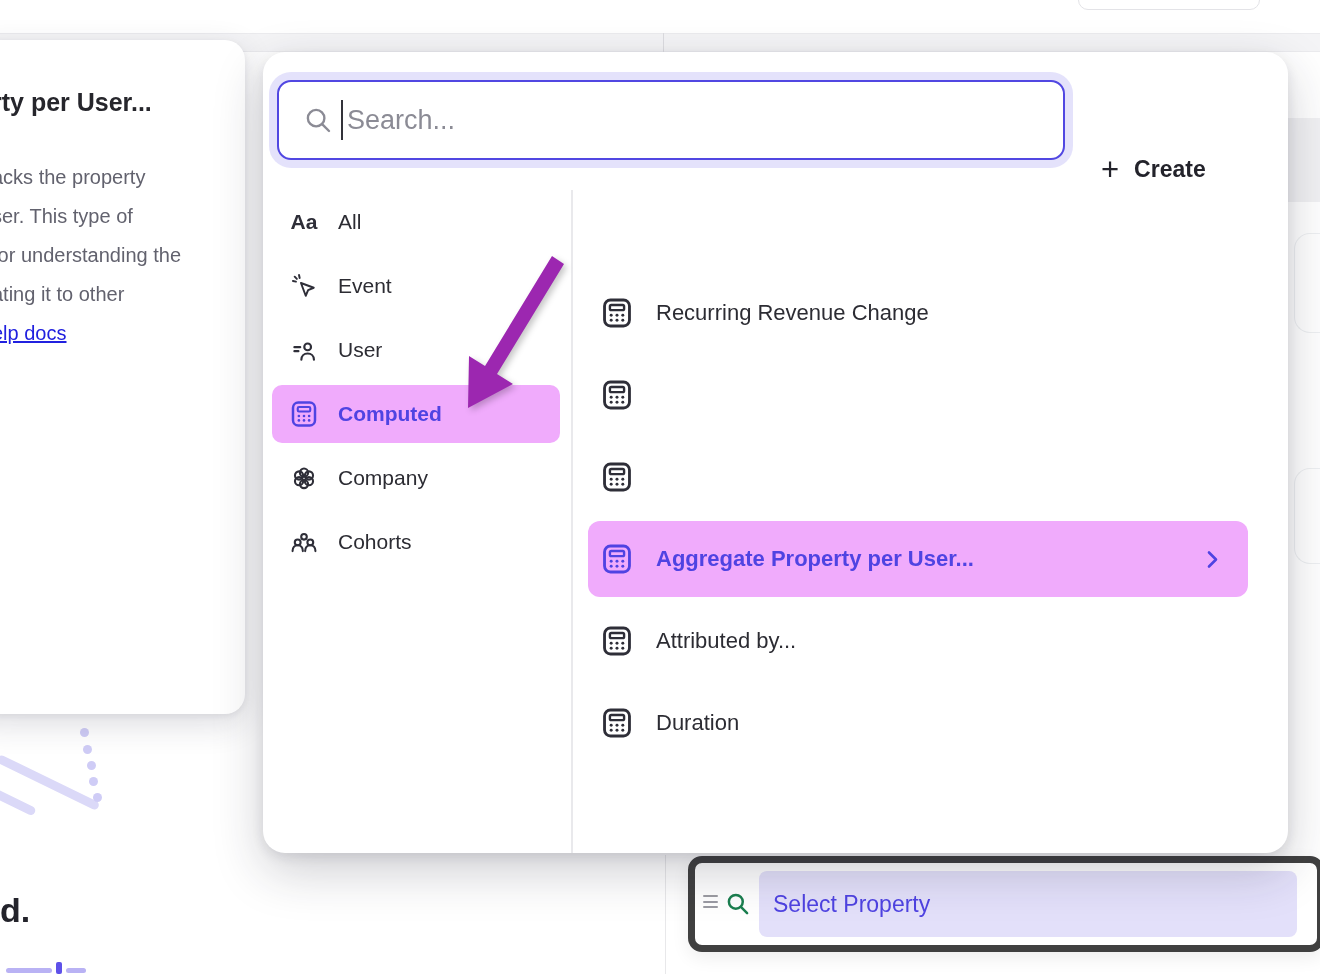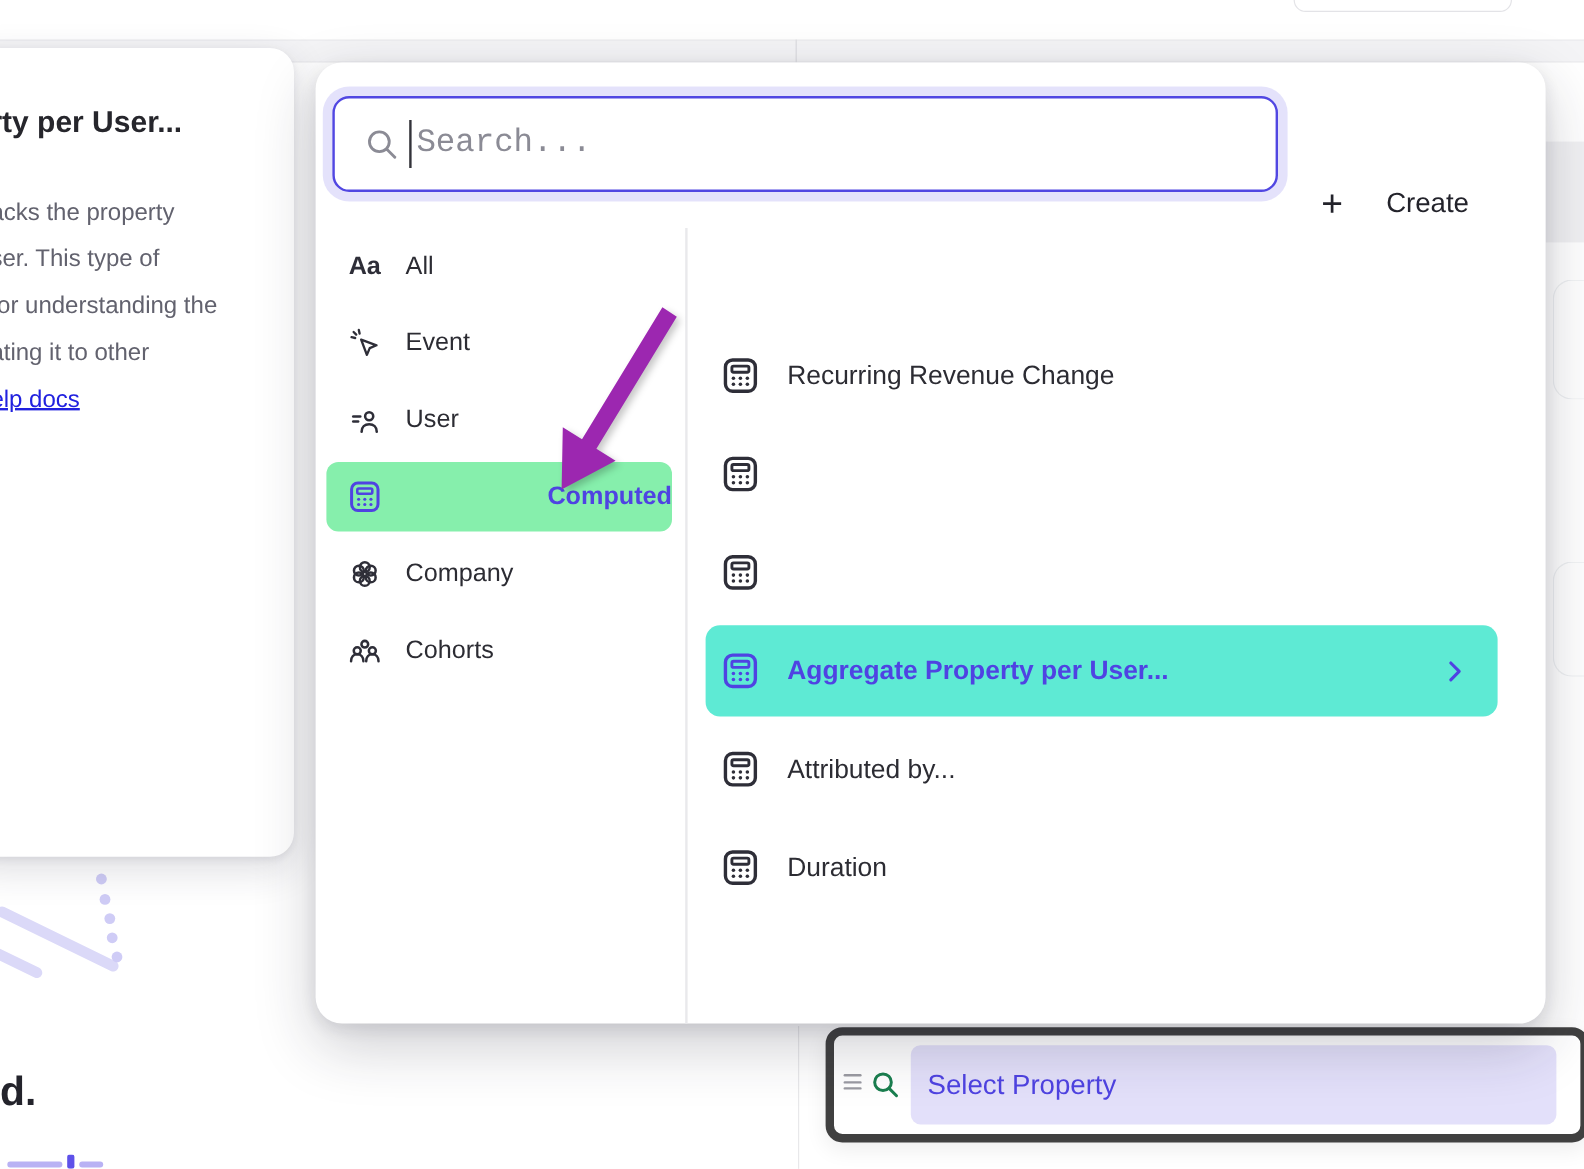--- a/index.html
+++ b/index.html
@@ -34,45 +34,45 @@
     white-space:nowrap;cursor:pointer;}
 
   
   .modal{position:absolute;left:263px;top:52px;width:1025px;height:801px;background:#fff;
     border-radius:22px;box-shadow:0 18px 50px rgba(30,30,50,.22),0 4px 12px rgba(30,30,50,.10);z-index:10;}
   .search-box{position:absolute;left:14px;top:28px;width:784px;height:76px;background:#fff;
     border:2px solid #5147e2;border-radius:14px;box-shadow:0 0 0 8px rgba(90,74,229,.16);}
   .search-box .mag{position:absolute;left:24px;top:23px;}
   .search-input{position:absolute;left:0;top:0;width:100%;height:100%;border:none;outline:none;
     background:transparent;border-radius:14px;padding:0 0 0 68px;font-size:27px;color:#33333a;
-    font-family:Liberation Mono, monospace;box-sizing:border-box;}
+    font-family:Liberation Sans, sans-serif;box-sizing:border-box;}
   .search-input::placeholder{color:#8b8b95;}
   .caret{position:absolute;left:62px;top:18px;width:2px;height:40px;background:#33333a;
     animation:blink 1.1s steps(1) infinite;}
   @keyframes blink{50%{opacity:0;}}
   .create-btn{position:absolute;left:838px;top:88px;height:58px;display:flex;align-items:center;
     gap:15px;cursor:pointer;}
   .create-plus{font-size:31px;font-weight:300;color:#23232b;line-height:1;}
-  .create-label{font-size:23px;font-weight:400;color:#23232b;margin-left:21px;}
+  .create-label{font-size:23px;font-weight:700;color:#23232b;}
 
   .modal-divider{position:absolute;left:308px;top:138px;width:1.5px;height:663px;background:#e9e9ec;}
 
   .cat-row{position:absolute;left:9px;width:288px;height:58px;border-radius:10px;display:flex;
     align-items:center;padding-left:16px;gap:18px;box-sizing:border-box;cursor:pointer;}
-  .cat-row.selected{background:#86efac;justify-content:space-between;}
+  .cat-row.selected{background:#f0abfc;}
   .cat-icon{width:32px;height:32px;display:flex;align-items:center;justify-content:center;
     color:#2e2e38;flex:none;}
   .cat-row.selected .cat-icon{color:#4f43e2;}
   .cat-label{font-size:21px;font-weight:500;color:#2c2c33;white-space:nowrap;}
   .cat-row.selected .cat-label{color:#4f43e2;font-weight:600;}
   .aa-glyph{font-size:21px;font-weight:600;color:#2e2e38;letter-spacing:0;}
 
   .prop-row{position:absolute;left:325px;width:660px;height:76px;border-radius:12px;display:flex;
     align-items:center;padding-left:12px;gap:22px;box-sizing:border-box;cursor:pointer;}
-  .prop-row.selected{background:#5eead4;}
+  .prop-row.selected{background:#f0abfc;}
   .prop-icon{width:34px;height:34px;display:flex;align-items:center;justify-content:center;
     color:#2e2e38;flex:none;}
   .prop-row.selected .prop-icon{color:#4f43e2;}
   .prop-label{font-size:22px;font-weight:500;color:#2c2c33;white-space:nowrap;}
   .prop-row.selected .prop-label{color:#4f43e2;font-weight:600;}
   .prop-chevron{position:absolute;right:24px;top:26px;}
 
   
   .arrow-overlay{position:absolute;left:440px;top:250px;z-index:20;
     filter:drop-shadow(3px 3px 3px rgba(0,0,0,.22));}

